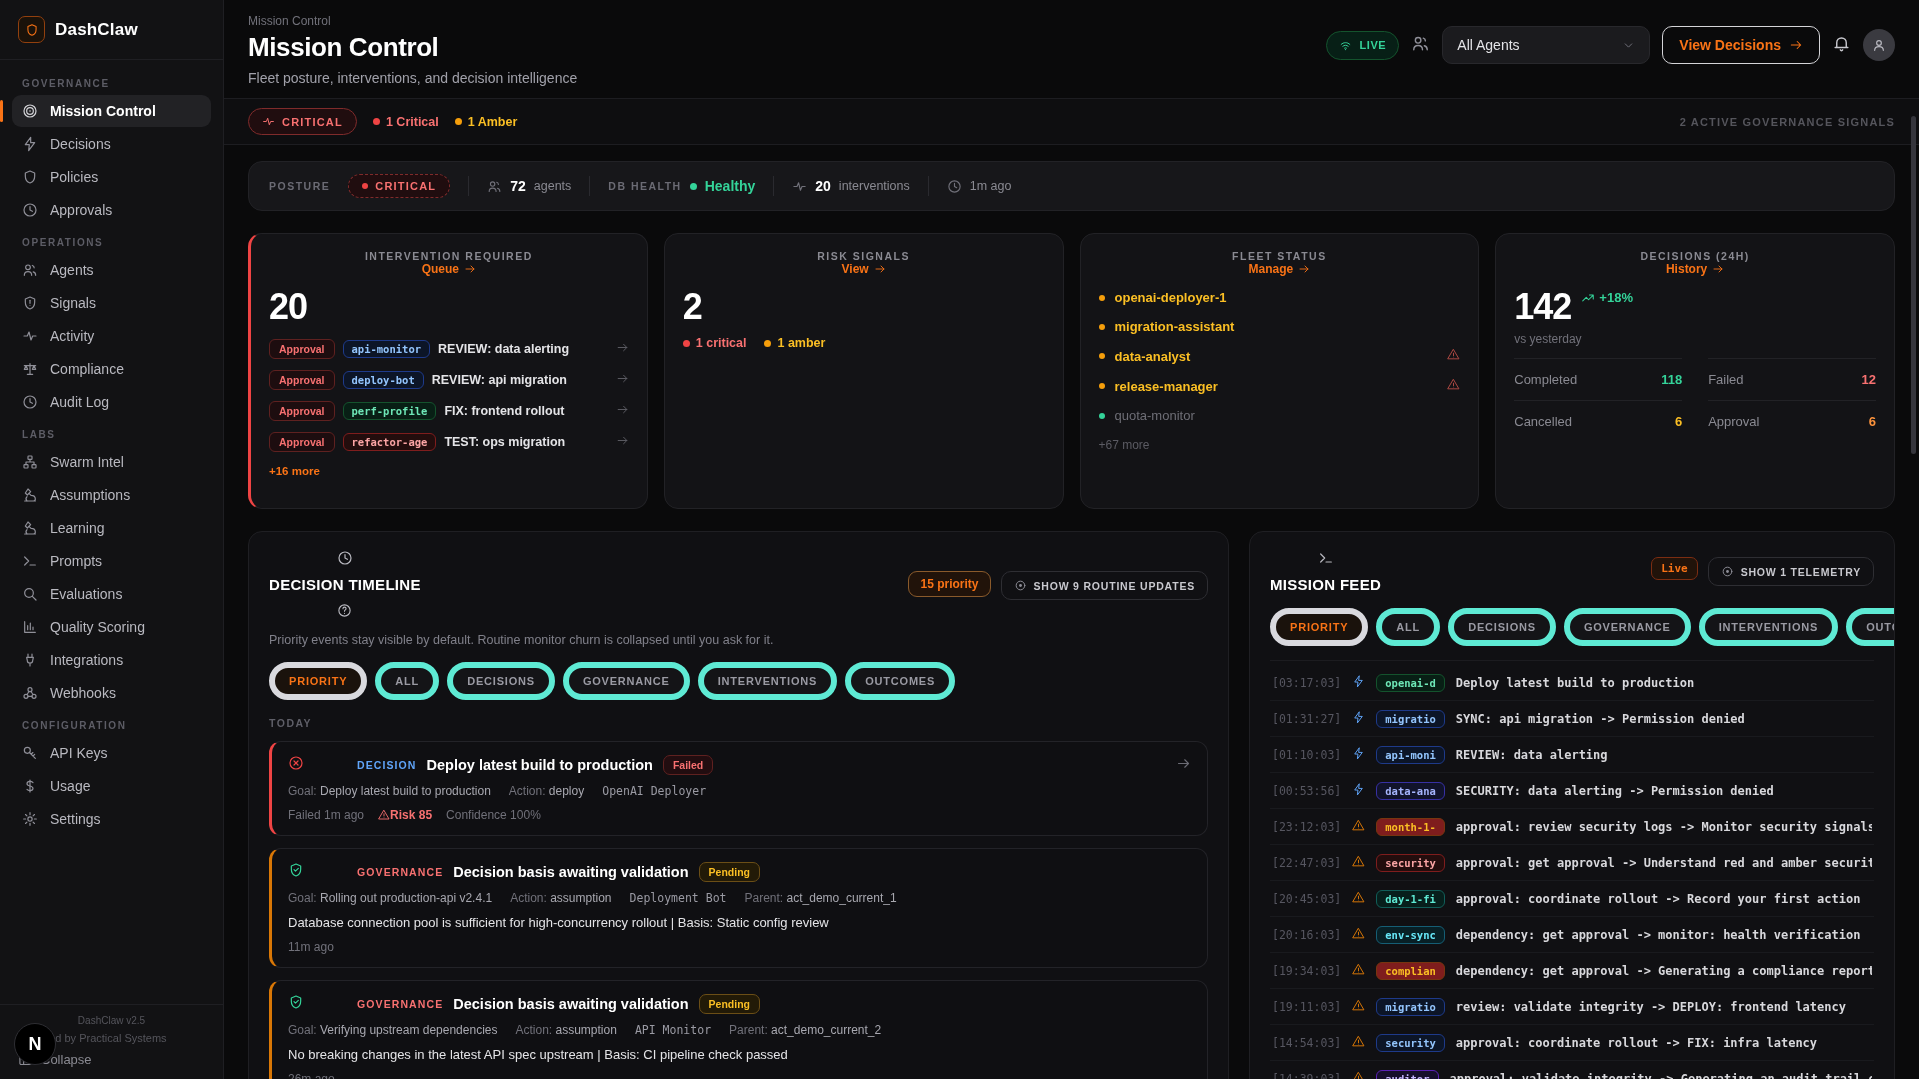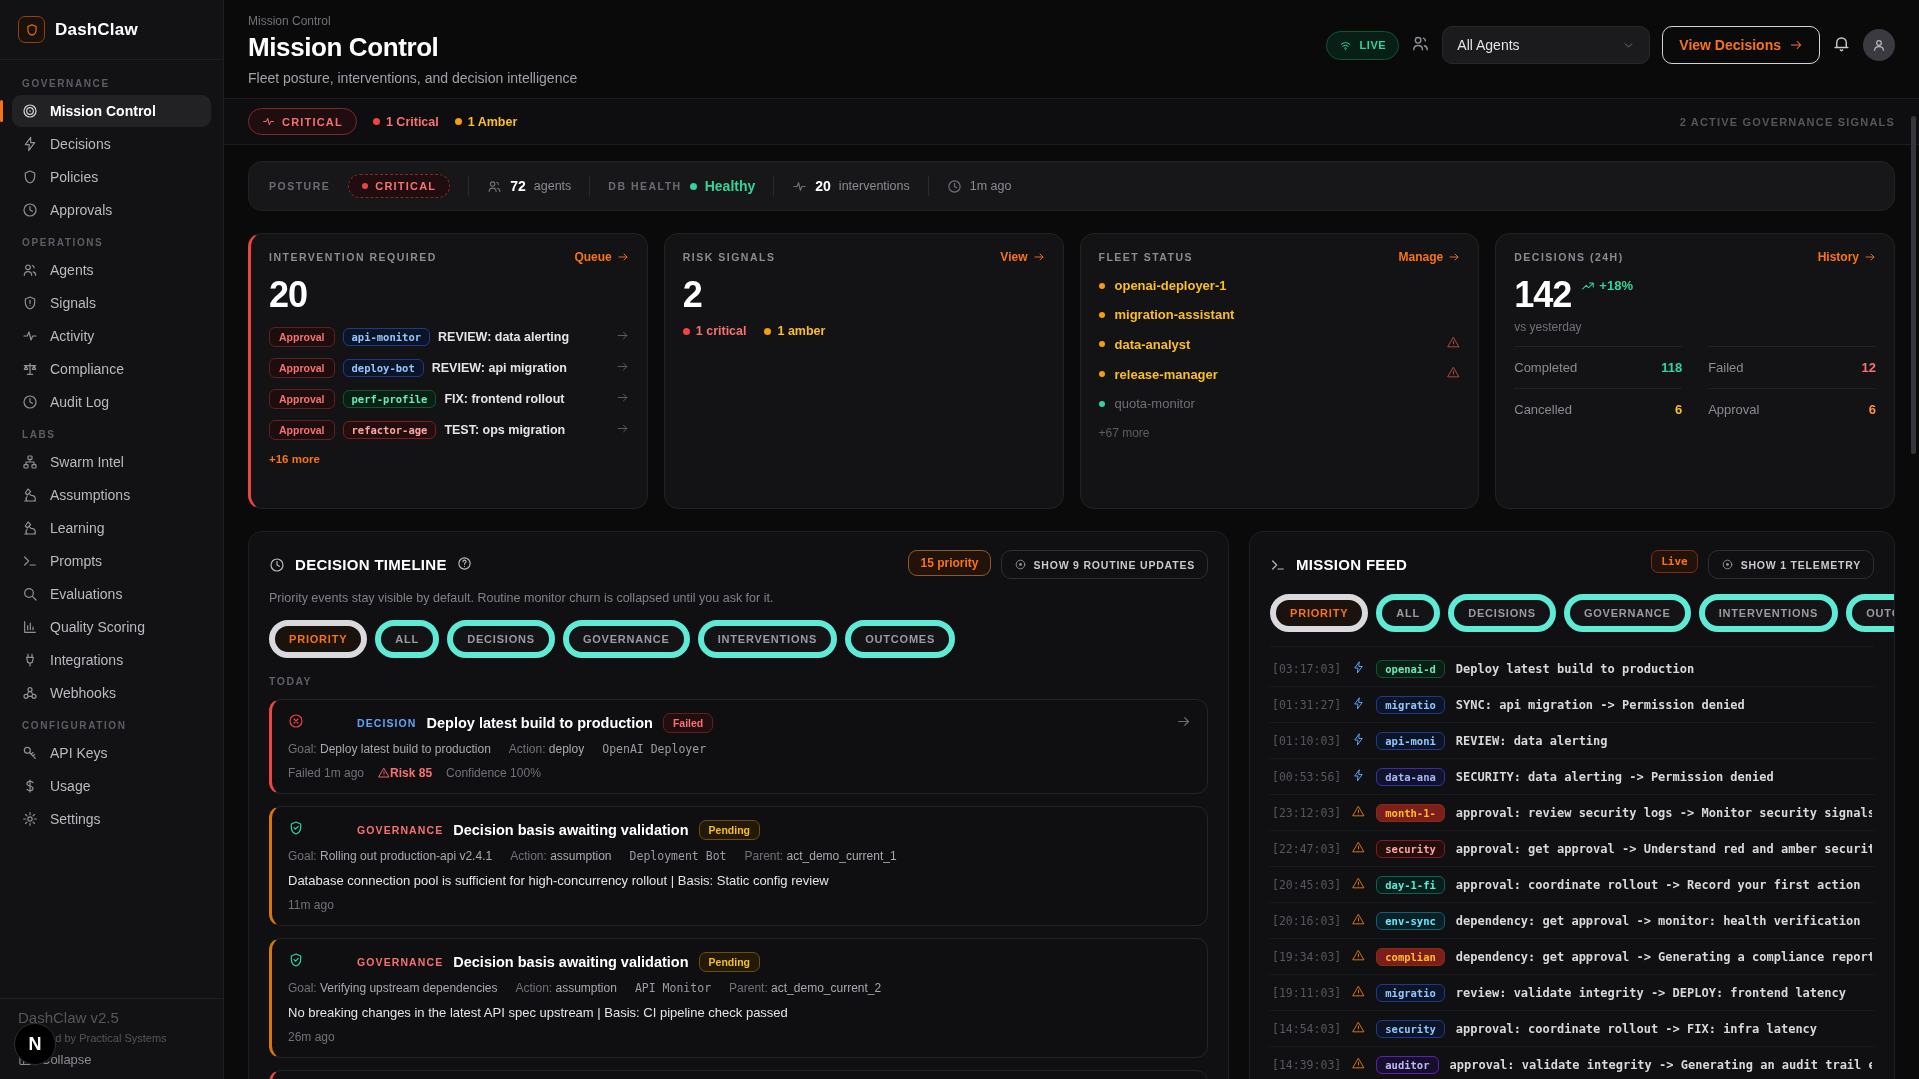--- a/index.html
+++ b/index.html
@@ -15,21 +15,21 @@
   .logo-badge svg { width:14px; height:14px; }
   .logo-text { font-size:17px; font-weight:700; color:#fff; letter-spacing:.2px; }
   .side-nav { flex:1; padding:8px 12px; overflow:hidden; }
   .nav-label { font-size:10px; font-weight:700; letter-spacing:1.6px; color:#5d5d66; padding:10px 10px 6px; }
   .nav-item { position:relative; display:flex; align-items:center; gap:12px; padding:8px 10px; margin-bottom:1px; border-radius:9px; color:#b9b9c0; font-size:14px; cursor:pointer; }
   .nav-item svg { width:16px; height:16px; color:#8f8f98; }
   .nav-item.active { background:#222225; color:#fff; font-weight:700; }
   .nav-item.active svg { color:#d4d4d8; }
   .nav-item.active::before { content:""; position:absolute; left:-12px; top:5px; bottom:5px; width:3px; background:#f97316; border-radius:2px; }
   .side-foot { position:relative; border-top:1px solid #1f1f23; padding:10px 18px 12px; }
-  .foot-ver { font-size:15px; color:#55555c; }
+  .foot-ver { font-size:10px; color:#55555c;text-align:center; }
   .foot-pow { font-size:11px; color:#55555c; margin-top:6px; white-space:nowrap; }
   .foot-collapse { display:flex; align-items:center; gap:8px; margin-top:8px; font-size:13px; color:#8a8a92; cursor:pointer; }
   .foot-collapse svg { width:15px; height:15px; }
   .dev-badge { position:absolute; left:14px; bottom:14px; width:42px; height:42px; border-radius:50%; background:#000; border:1px solid #2e2e33; color:#fff; font-size:18px; font-weight:600; display:flex; align-items:center; justify-content:center; }
 
   
   .main { flex:1; display:flex; flex-direction:column; min-width:0; }
   .topbar { display:flex; justify-content:space-between; align-items:flex-start; padding:14px 24px 12px; }
   .crumb { font-size:12px; color:#71717a; }
   .page-title { font-size:26px; font-weight:800; color:#fff; letter-spacing:-.4px; margin-top:4px; }
@@ -66,21 +66,21 @@
   .sb-div { width:1px; height:20px; background:#2a2a2f; }
   .sb-item { display:flex; align-items:center; gap:8px; color:#8a8a92; font-size:12.5px; }
   .sb-item svg { width:15px; height:15px; color:#71717a; }
   .sb-item strong { color:#fff; font-size:14px; font-weight:700; }
   .sb-green { color:#34d399; font-size:14px; font-weight:700; }
 
   
   .cards { display:grid; grid-template-columns:repeat(4,1fr); gap:16px; margin-top:22px; }
   .card { position:relative; background:#131316; border:1px solid #222226; border-radius:14px; padding:16px 18px; height:276px; overflow:hidden; }
   .card.alert { border-left:3px solid #ef4444; }
-  .card-head { display:flex; align-items:center; justify-content:space-between; }
+  .card-head { display:flex; align-items:center; justify-content:flex-start;flex-direction:column; }
   .card-title { font-size:10.5px; font-weight:700; letter-spacing:1.5px; color:#8a8a92; }
   .card-link { display:flex; align-items:center; gap:5px; color:#f97316; font-size:12px; font-weight:700; cursor:pointer; }
   .card-link svg { width:12px; height:12px; }
   .card-num { font-size:36px; font-weight:800; color:#fff; letter-spacing:-1px; margin-top:10px; }
   .iv-row { display:flex; align-items:center; gap:8px; margin-top:11px; cursor:pointer; }
   .iv-badge { font-size:10.5px; font-weight:700; color:#f87171; border:1px solid #5f2120; background:#1d0d0f; padding:3px 9px; border-radius:6px; flex:none; }
   .chip { font-family:"DejaVu Sans Mono","Liberation Mono",monospace; font-size:10.5px; font-weight:700; padding:2px 8px; border-radius:6px; border:1px solid; flex:none; }
   .chip.blue { color:#93c5fd; border-color:#1e3a8a; background:#0c1527; }
   .chip.green { color:#6ee7b7; border-color:#14532d; background:#081f15; }
   .chip.red { color:#fca5a5; border-color:#7f1d1d; background:#230d0d; }
@@ -106,21 +106,21 @@
   .dec-stats { display:grid; grid-template-columns:1fr 1fr; column-gap:26px; }
   .stat { display:flex; justify-content:space-between; align-items:center; padding:13px 0; border-top:1px solid #222226; font-size:13px; }
   .stat .s-label { color:#8a8a92; }
   .stat .s-val { font-weight:800; }
   .s-val.green { color:#34d399; } .s-val.red { color:#f87171; } .s-val.amber { color:#fbbf24; } .s-val.orange { color:#fb923c; }
 
   
   .panels { display:grid; grid-template-columns:1fr 646px; gap:20px; margin-top:22px; height:620px; }
   .panel { background:#101013; border:1px solid #1f1f23; border-radius:14px; padding:18px 20px; overflow:hidden; }
   .panel-head { display:flex; align-items:center; justify-content:space-between; }
-  .ph-title { display:flex; align-items:center; gap:10px; font-size:15px; font-weight:800; letter-spacing:.3px; color:#fff; }
+  .ph-title { display:flex; align-items:center; gap:10px; font-size:15px; font-weight:800; letter-spacing:.3px; color:#fff;flex-direction:column; }
   .ph-title svg { width:16px; height:16px; color:#b9b9c0; }
   .ph-help { color:#6b6b74; } .ph-help svg { width:15px; height:15px; }
   .ph-right { display:flex; align-items:flex-start; gap:10px; }
   .prio-badge { color:#f97316; background:#21130a; border:1px solid #8a5a2b; border-radius:9px; padding:5px 11px; font-size:12px; font-weight:700; }
   .live-badge { color:#f97316; background:#21130a; border:1px solid #7c2d12; border-radius:7px; padding:4px 9px; font-size:11px; font-weight:700; font-family:"DejaVu Sans Mono","Liberation Mono",monospace; }
   .show-btn { display:flex; align-items:center; gap:7px; border:1px solid #2e2e33; border-radius:10px; background:transparent; padding:7px 12px; color:#c9c9cf; font-size:10.5px; font-weight:700; letter-spacing:.8px; cursor:pointer; }
   .show-btn svg { width:13px; height:13px; color:#8f8f98; }
   .panel-sub { margin-top:12px; font-size:12.5px; color:#80808a; }
   .pills { display:flex; gap:8px; margin-top:15px; }
   .pill { border:6px solid #5eead4; border-radius:999px; background:#141417; padding:7px 14px; font-size:11px; font-weight:700; letter-spacing:.8px; color:#9a9aa3; cursor:pointer; }

